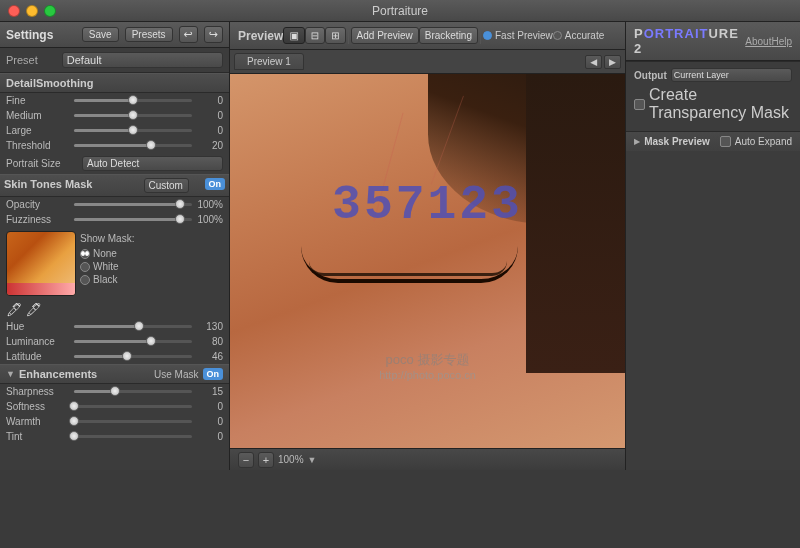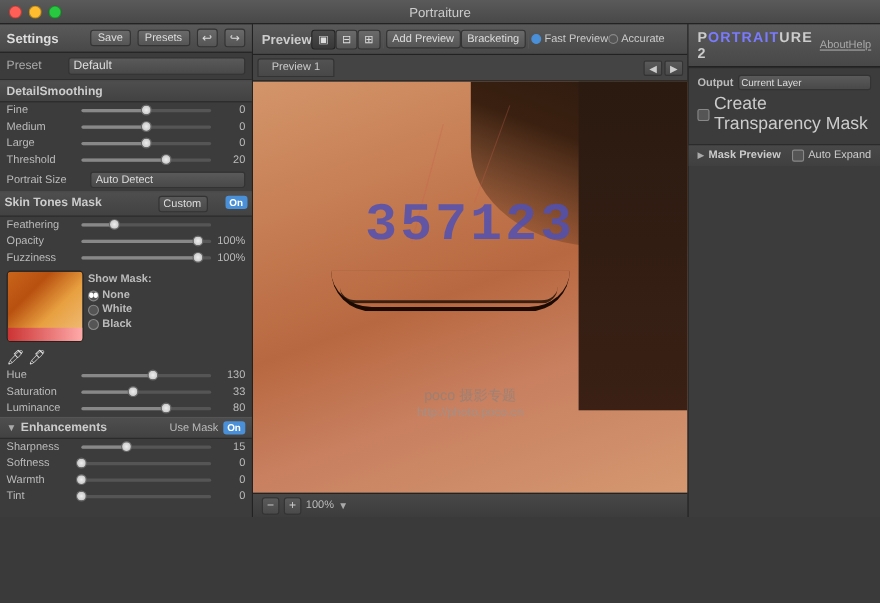--- a/index.html
+++ b/index.html
@@ -204,21 +204,20 @@
       font-weight: bold;
       padding: 1px 4px;
       border-radius: 3px;
     }
 
     
     .color-area {
       margin: 4px 6px;
       display: flex;
       gap: 4px;
-      font-weight: bold;
     }
     .color-swatch {
       width: 70px;
       height: 65px;
       border-radius: 4px;
       border: 1px solid #222;
       background: linear-gradient(135deg, #c8651a 0%, #b85010 30%, #e8a040 60%, #f0c080 100%);
       position: relative;
       overflow: hidden;
     }
@@ -666,28 +665,20 @@
         <option>Auto Detect</option>
       </select>
     </div>
 
     <div class="skin-section-header">
       <span class="skin-section-title">Skin Tones Mask</span>
       <select class="custom-select">
         <option>Custom</option>
       </select>
       <span class="on-badge">On</span>
-    </div>
-    <div class="slider-row">
-      <span class="slider-label">Feathering</span>
-      <div class="slider-track">
-        <div class="slider-fill" style="width:25%"></div>
-        <div class="slider-thumb" style="left:25%"></div>
-      </div>
-      <span class="slider-value"></span>
     </div>
     <div class="slider-row">
       <span class="slider-label">Opacity</span>
       <div class="slider-track">
         <div class="slider-fill" style="width:90%"></div>
         <div class="slider-thumb" style="left:90%"></div>
       </div>
       <span class="slider-value">100%</span>
     </div>
     <div class="slider-row">
@@ -727,34 +718,34 @@
 
     <div class="slider-row">
       <span class="slider-label">Hue</span>
       <div class="slider-track">
         <div class="slider-fill" style="width:55%"></div>
         <div class="slider-thumb" style="left:55%"></div>
       </div>
       <span class="slider-value">130</span>
     </div>
     <div class="slider-row">
-      <span class="slider-label">Saturation</span>
-      <div class="slider-track">
-        <div class="slider-fill" style="width:40%"></div>
-        <div class="slider-thumb" style="left:40%"></div>
-      </div>
-      <span class="slider-value">33</span>
-    </div>
-    <div class="slider-row">
       <span class="slider-label">Luminance</span>
       <div class="slider-track">
         <div class="slider-fill" style="width:65%"></div>
         <div class="slider-thumb" style="left:65%"></div>
       </div>
       <span class="slider-value">80</span>
+    </div>
+    <div class="slider-row">
+      <span class="slider-label">Latitude</span>
+      <div class="slider-track">
+        <div class="slider-fill" style="width:45%"></div>
+        <div class="slider-thumb" style="left:45%"></div>
+      </div>
+      <span class="slider-value">46</span>
     </div>
 
     <div class="enhancements-header">
       <span class="collapse-arrow">▼</span>
       <span class="enh-title">Enhancements</span>
       <span class="use-mask-label">Use Mask</span>
       <span class="on-badge">On</span>
     </div>
     <div class="slider-row">
       <span class="slider-label">Sharpness</span>

